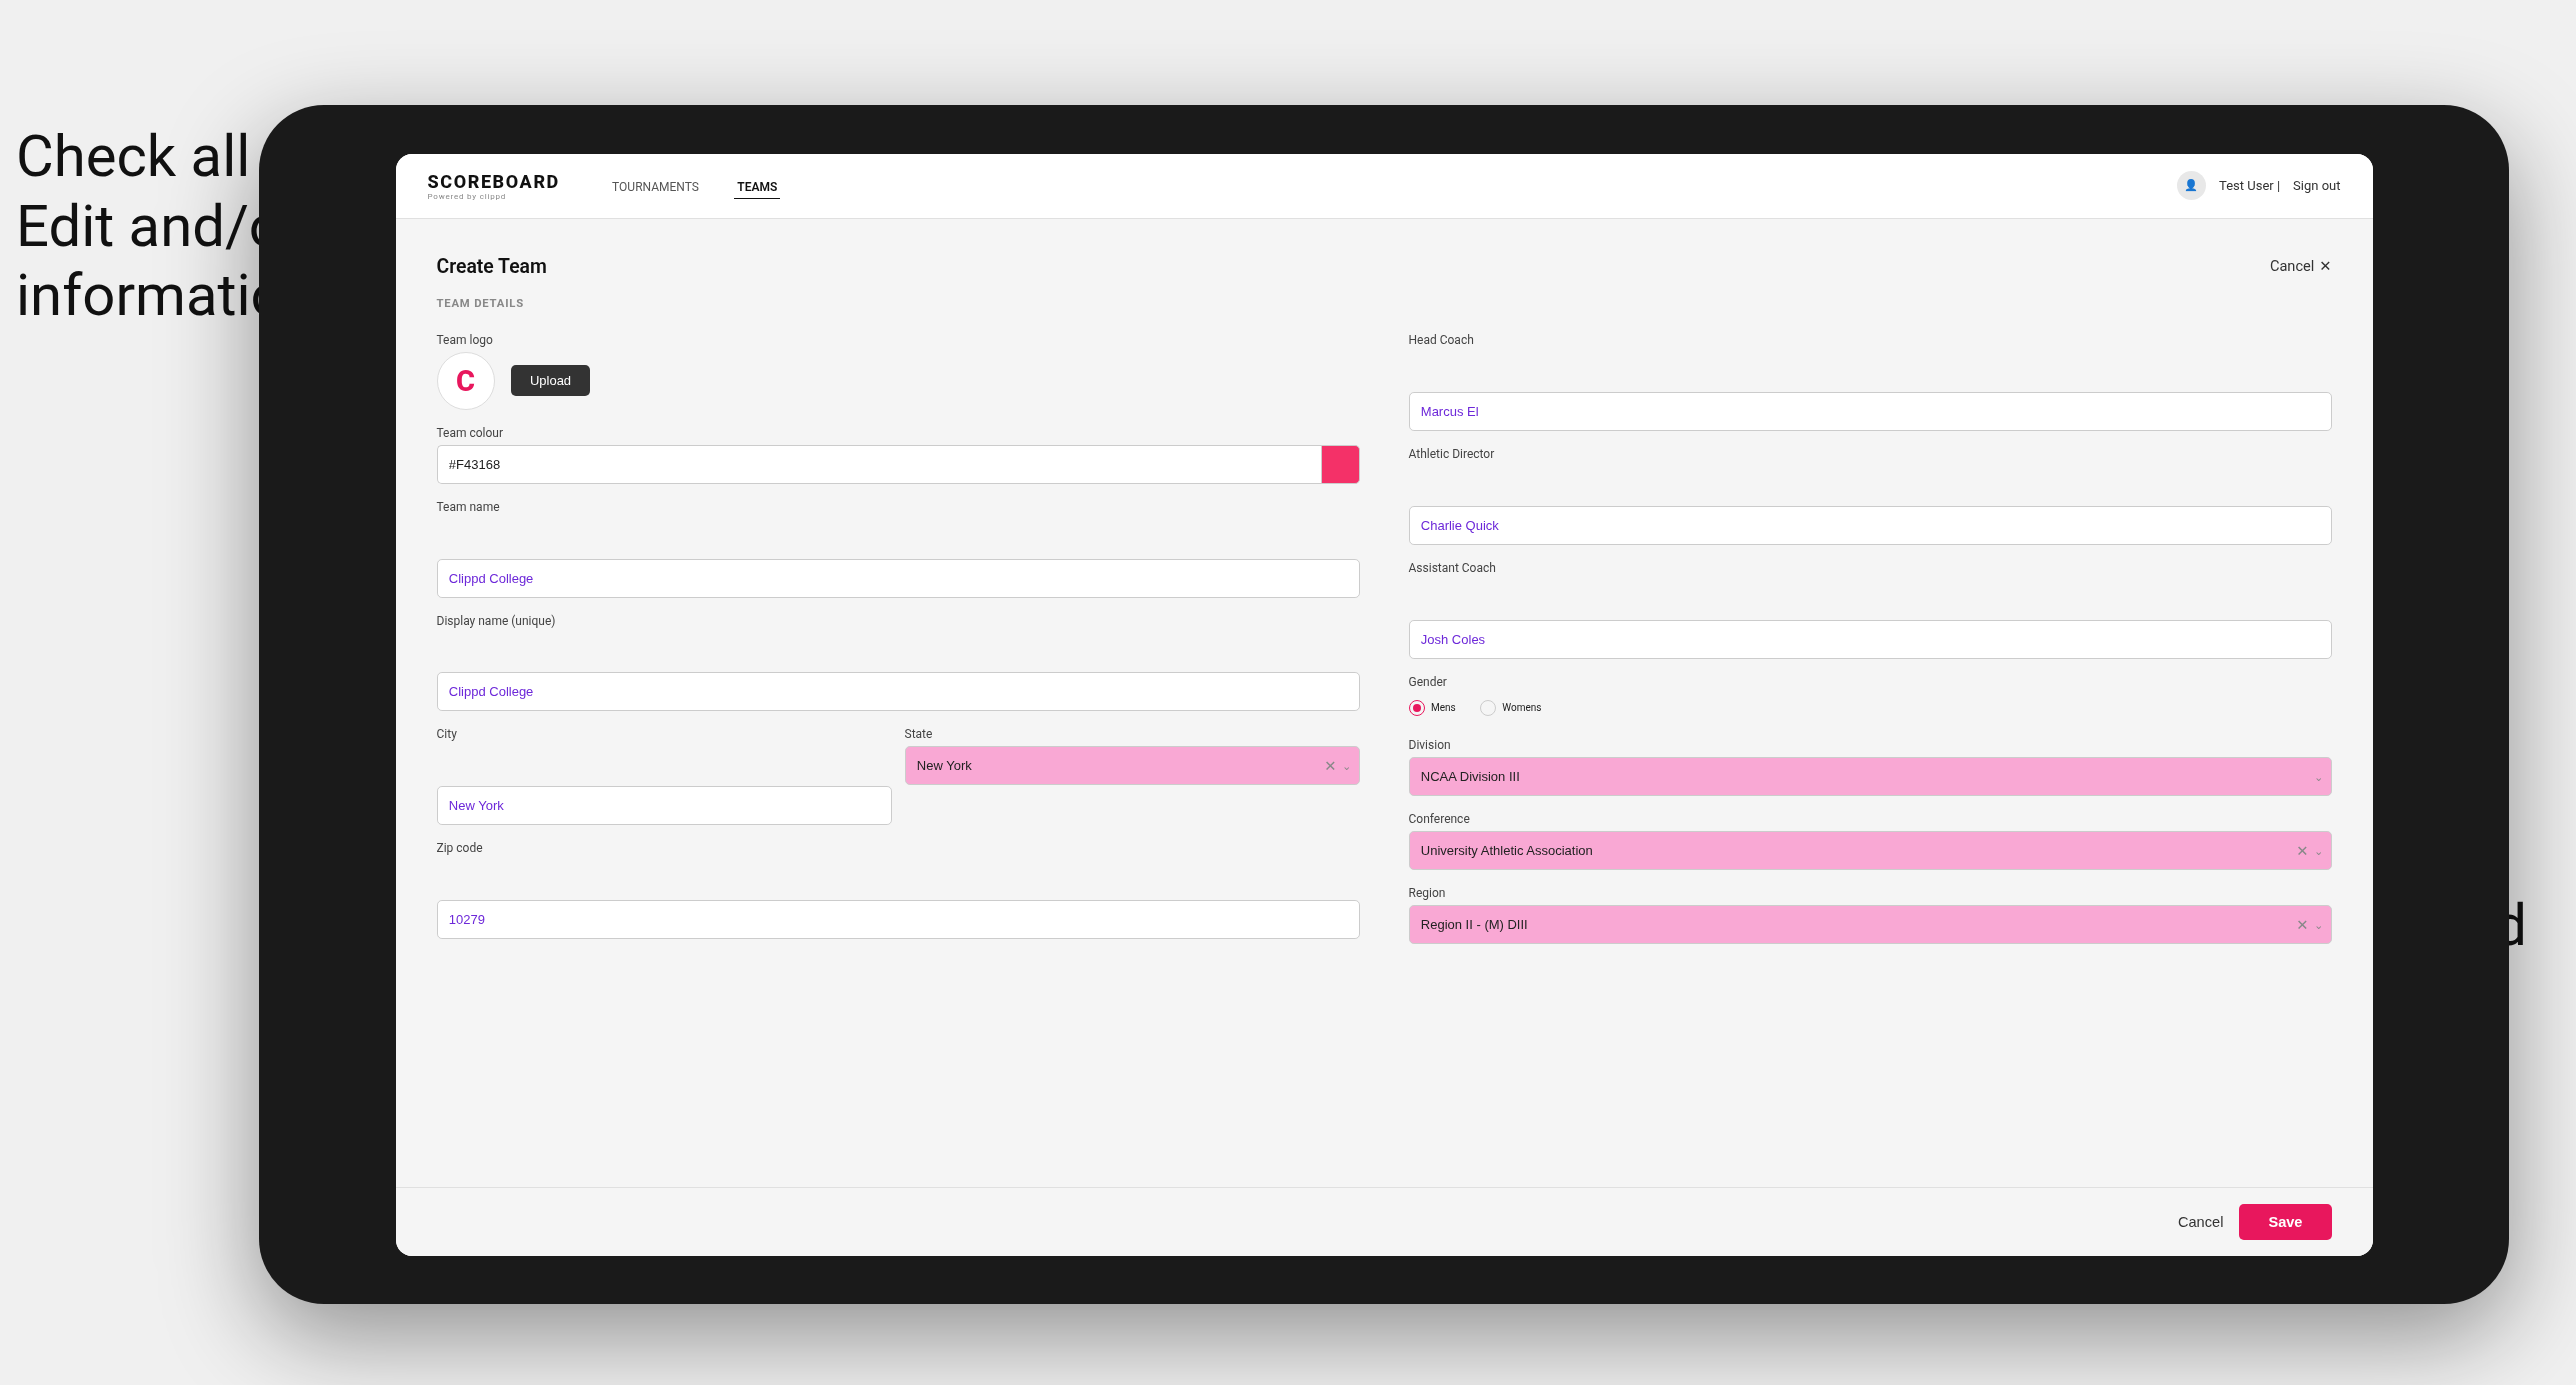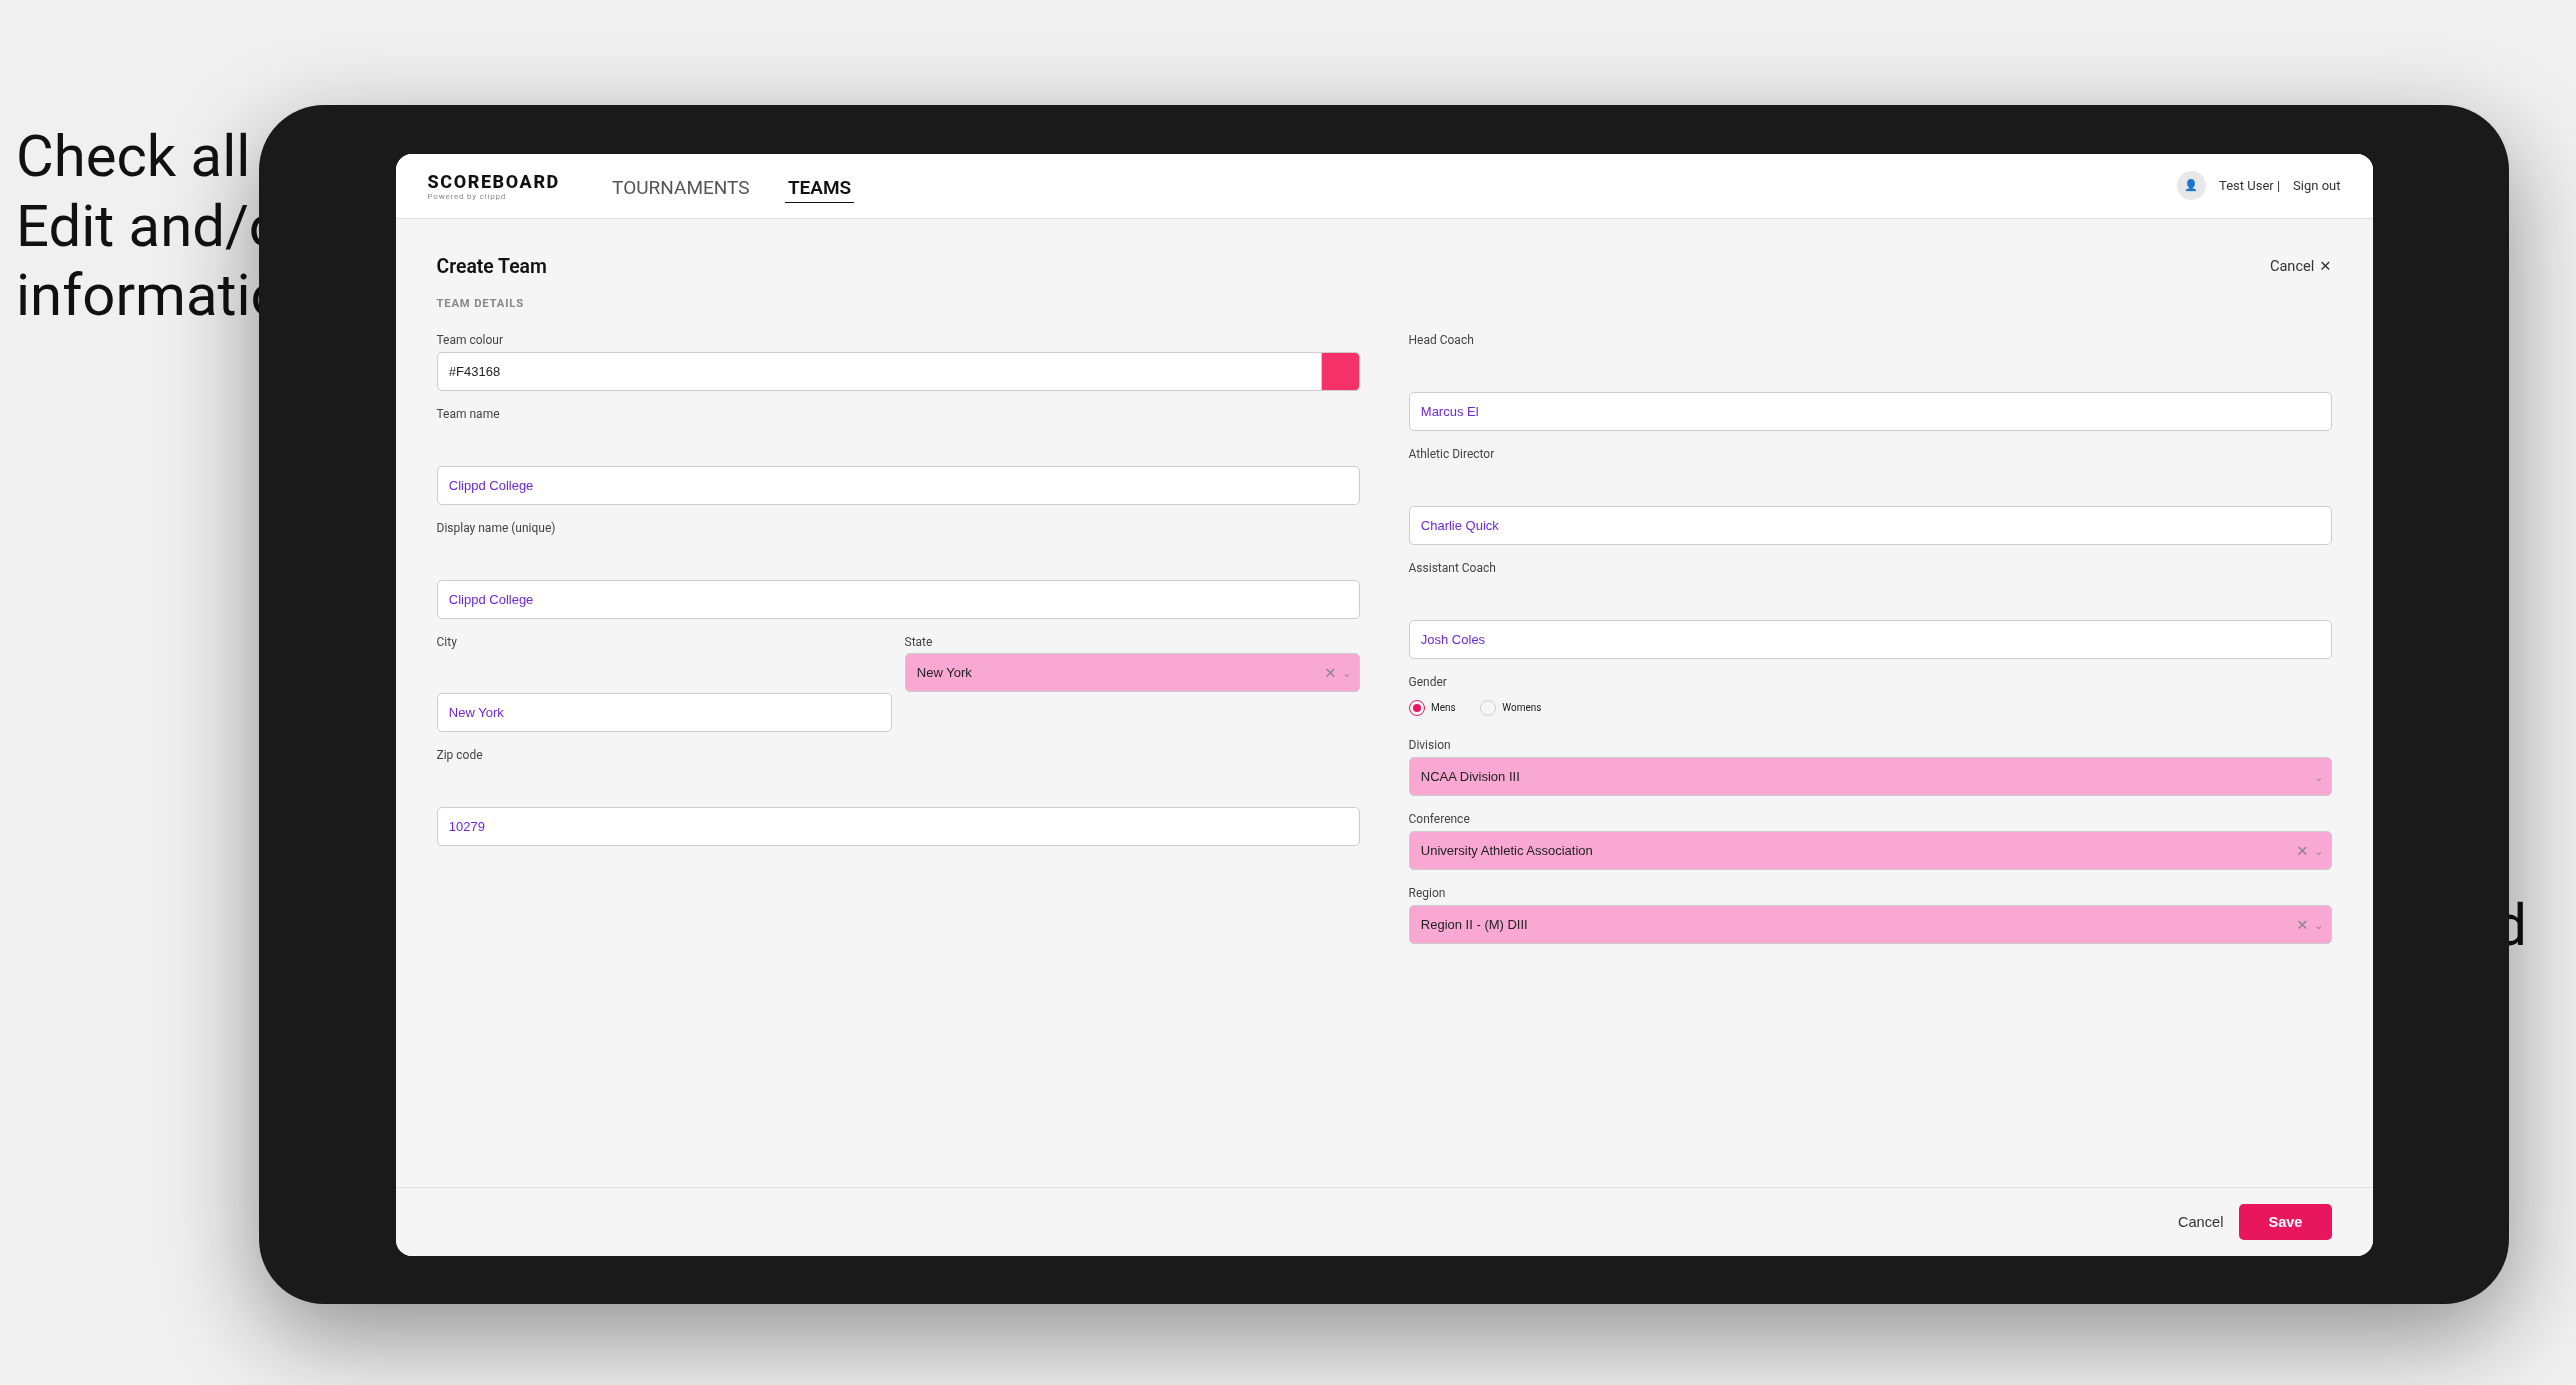--- a/index.html
+++ b/index.html
@@ -102,21 +102,21 @@
       color: #888;
       letter-spacing: 0.8px;
     }
 
     .nav-links {
       display: flex;
       gap: 32px;
       flex: 1;
     }
     .nav-link {
-      font-size: 19px;
+      font-size: 12px;
       color: #555;
       cursor: pointer;
       padding: 0 3.2px 3.2px;
       text-decoration: none;
       margin-top: 8px;
     }
     .nav-link.active {
       color: #111;
       border-bottom: 1.6px solid #111;
       font-weight: 600;
@@ -436,20 +436,29 @@
           <span>✕</span>
         </span>
       </div>
 
       <div class="section-label">TEAM DETAILS</div>
 
       <div class="form-columns">
 
         <div class="form-left">
 
+          <div class="field-group">
+            <label class="field-label">Team logo</label>
+            <div class="logo-area">
+              <div class="logo-circle">
+                <span>C</span>
+              </div>
+              <button class="upload-btn">Upload</button>
+            </div>
+          </div>
 
           <div class="field-group">
             <label class="field-label">Team colour</label>
             <div class="color-field-wrapper">
               <input class="color-input" type="text" value="#F43168" style="">
               <div class="color-swatch"></div>
             </div>
           </div>
 
           <div class="field-group">

